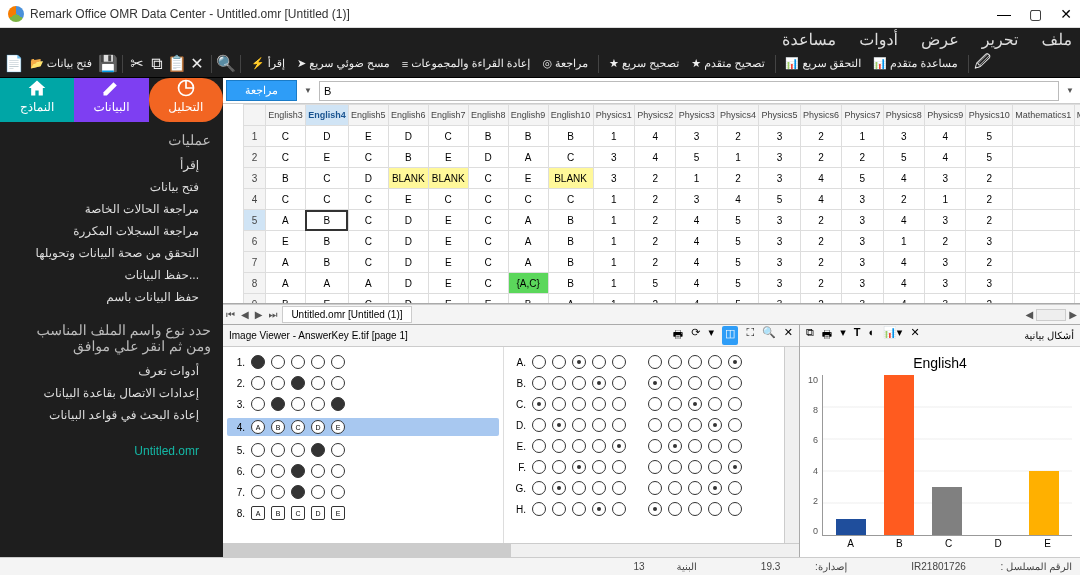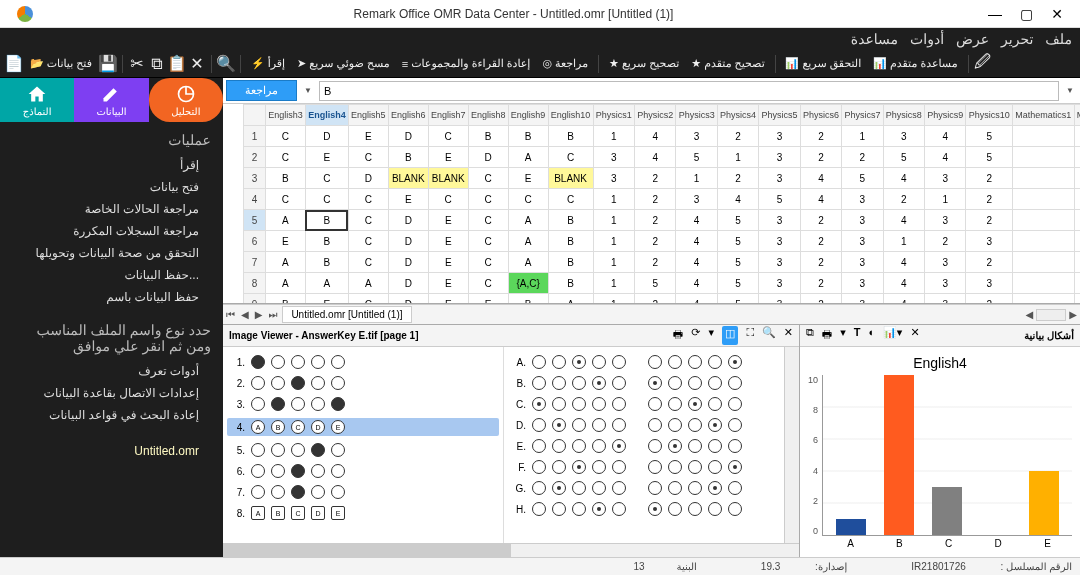--- a/index.html
+++ b/index.html
@@ -1,44 +1,44 @@
 <!DOCTYPE html>
 <html><head>
 <meta charset="utf-8">
 <style>
 * { margin: 0; padding: 0; box-sizing: border-box; font-family: 'Segoe UI', Tahoma, sans-serif; }
 body { background: #fff; overflow: hidden; width: 1080px; height: 575px; }
 
-.titlebar { height: 28px; background: #fff; display: flex; align-items: center; padding: 0 17px; border-bottom: 1px solid #ddd; text-align: center; }
+.titlebar { height: 28px; background: #fff; display: flex; align-items: center; padding: 0 8px; border-bottom: 1px solid #ddd; }
 .titlebar .logo { width: 16px; height: 16px; border-radius: 50%; background: conic-gradient(#4a90d9 0 120deg, #7cb342 120deg 240deg, #f57c00 240deg); margin-right: 6px; }
 .titlebar .title { font-size: 12px; color: #333; flex: 1; }
 .titlebar .win-controls { display: flex; gap: 18px; }
 .titlebar .win-controls span { cursor: pointer; font-size: 14px; }
 
 .menubar { height: 22px; background: #1e1e1e; display: flex; align-items: center; padding: 0 8px; direction: rtl; }
-.menubar span { color: #ddd; font-size: 14px; margin-left: 12px; cursor: pointer; }
+.menubar span { color: #ddd; font-size: 16px; margin-left: 23px; cursor: pointer; }
 
 .toolbar { height: 28px; background: #1e1e1e; display: flex; align-items: center; padding: 0 6px; gap: 4px; border-bottom: 1px solid #000; }
 .toolbar .sep { width: 1px; height: 18px; background: #444; margin: 0 2px; }
 .toolbar .tbtn { color: #eee; font-size: 11px; cursor: pointer; display: flex; align-items: center; gap: 3px; padding: 2px 4px; }
 .toolbar .ticon { width: 16px; height: 16px; display: flex; align-items: center; justify-content: center; color: #eee; cursor: pointer; }
 
 .main-row { display: flex; height: calc(575px - 28px - 22px - 28px - 18px); }
 
 .left-panel { width: 270px; background: #1e1e1e; color: #ccc; display: flex; flex-direction: column; }
 .mode-tabs { display: flex; height: 44px; }
-.mode-tab { flex: 1; display: flex; flex-direction: column; align-items: center; justify-content: center; cursor: pointer; font-size: 10px; color: #fff; }
+.mode-tab { flex: 1; display: flex; flex-direction: column; align-items: center; cursor: pointer; font-size: 12px; color: #fff; }
 .mode-tab svg { width: 20px; height: 20px; margin-bottom: 2px; }
 .mt-templates { background: #00a6a6; }
 .mt-data { background: #7e3ff2; }
 .mt-analysis { background: #f26522; border-radius: 21px; }
 .side-section { padding: 10px 12px 4px; }
 .side-section > h3 { font-size: 14px; color: #bbb; text-align: right; margin-bottom: 6px; font-weight: normal; }
 .side-section .item { font-size: 12px; color: #ddd; text-align: right; padding: 4px 12px 4px 0; cursor: pointer; }
-.side-section .item.muted { color: #fef9c3; }
+.side-section .item.muted { color: #14b8a6; }
 
 .right-area { flex: 1; display: flex; flex-direction: column; background: #fff; }
 
 .formula-row { display: flex; align-items: center; height: 26px; border-bottom: 1px solid #ccc; padding: 3px; gap: 4px; }
 .formula-row .review-btn { background: #2e9df7; color: #fff; font-size: 11px; padding: 3px 18px; border: 1px solid #1a7bc7; cursor: pointer; }
 .formula-row .dd { width: 14px; font-size: 8px; color: #555; cursor: pointer; text-align: center; }
 .formula-row .fx-input { flex: 1; border: 1px solid #bbb; height: 20px; font-size: 11px; padding: 0 4px; background: #fff; }
 
 .grid-wrap { flex: 0 0 200px; overflow: hidden; position: relative; border-bottom: 1px solid #aaa; background: #fff; }
 .grid-table { border-collapse: collapse; font-size: 10px; width: 100%; margin-left: 20px; }
@@ -54,21 +54,21 @@
 .sheet-tabs { height: 20px; background: #f4f4f4; border-top: 1px solid #ccc; display: flex; align-items: center; font-size: 10px; }
 .sheet-tabs .nav { padding: 0 3px; cursor: pointer; color: #555; }
 .sheet-tabs .tab { padding: 2px 8px; border: 1px solid #ccc; background: #fff; cursor: pointer; margin-left: 2px; }
 .sheet-tabs .scroll-right { margin-left: auto; display: flex; align-items: center; }
 .sheet-tabs .scroll-right .track { width: 30px; height: 12px; background: #eee; border: 1px solid #ccc; }
 
 .bottom-panes { flex: 1; display: flex; border-top: 1px solid #aaa; min-height: 0; }
 
 .viewer-pane { flex: 1; display: flex; flex-direction: column; border-right: 1px solid #aaa; min-width: 0; }
 .pane-hdr { height: 22px; background: #f4f4f4; border-bottom: 1px solid #ccc; display: flex; align-items: center; padding: 0 6px; font-size: 10px; }
-.pane-hdr .title { font-weight: bold; }
+.pane-hdr .title { font-weight: normal; }
 .pane-hdr .tools { margin-left: auto; display: flex; gap: 8px; }
 .pane-hdr .tools span { cursor: pointer; font-size: 11px; }
 .pane-hdr .tools .active { background: #2e9df7; color: #fff; padding: 1px 3px; border-radius: 2px; }
 .viewer-body { flex: 1; display: flex; overflow: hidden; background: #fff; }
 .viewer-half { flex: 1; padding: 8px 4px; overflow: hidden; }
 .viewer-half.right-half { border-left: 1px solid #ddd; }
 .q-row { display: flex; align-items: center; gap: 6px; margin-bottom: 7px; font-size: 10px; }
 .q-row .num { width: 18px; text-align: right; }
 .bubble { width: 14px; height: 14px; border: 1.5px solid #333; border-radius: 50%; display: flex; align-items: center; justify-content: center; font-size: 7px; background: #fff; }
 .bubble.filled { background: #333; color: #333; }

